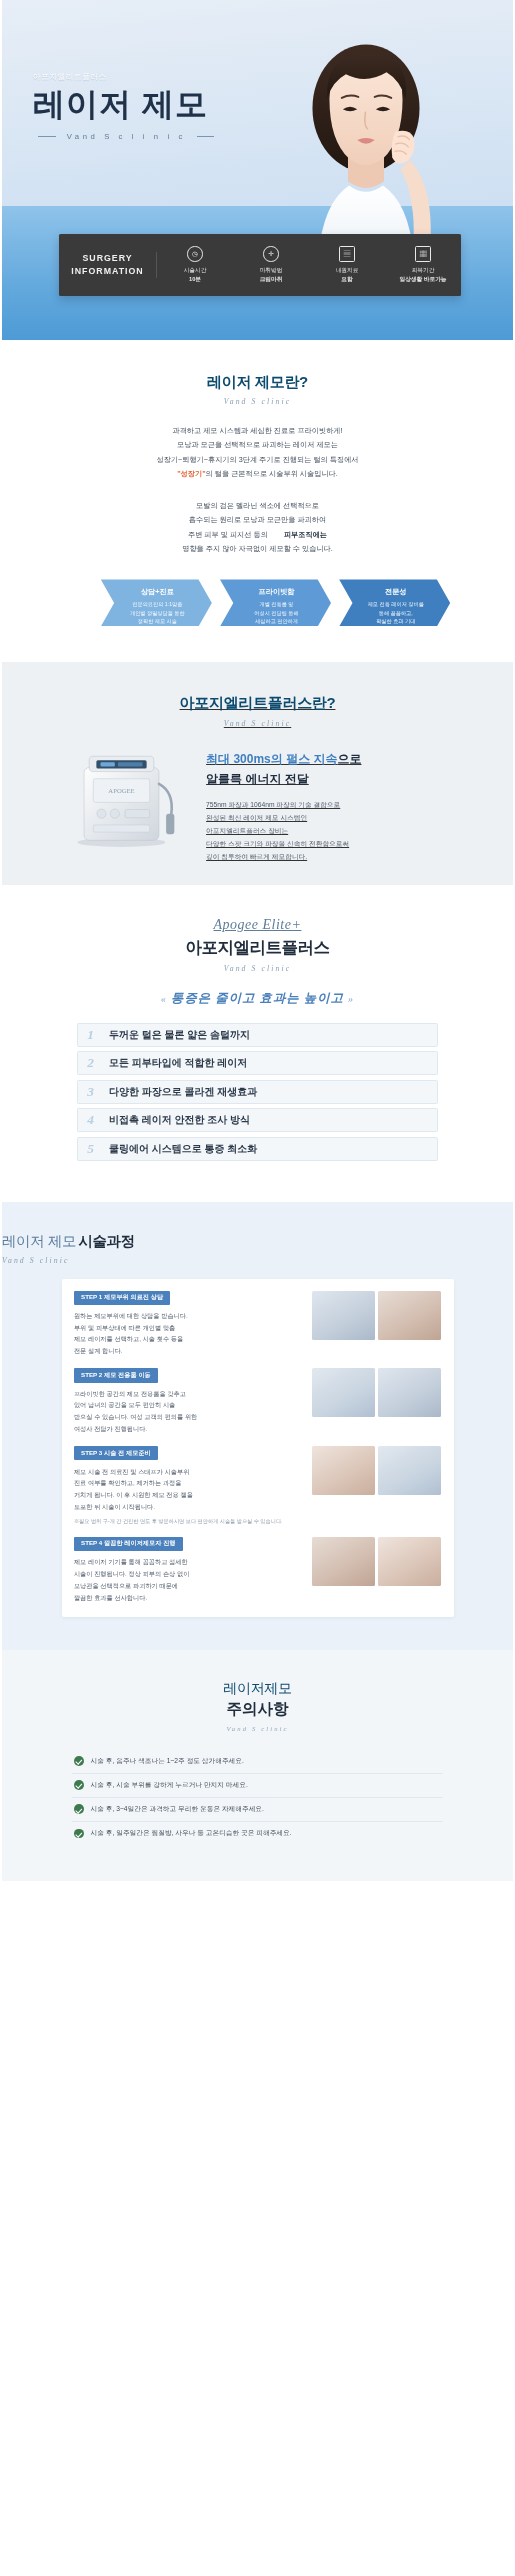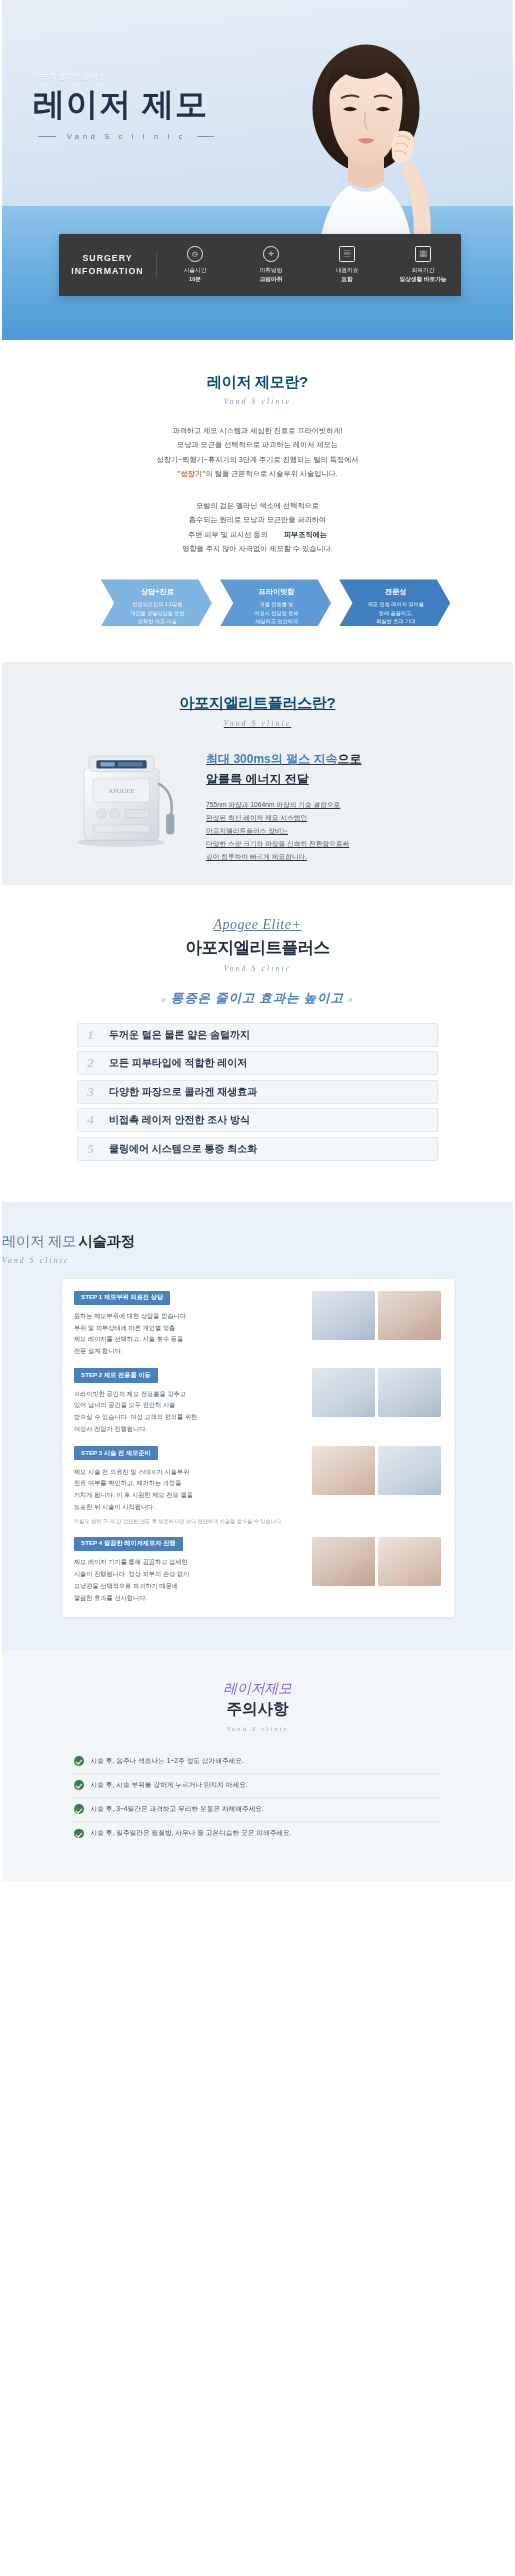--- a/index.html
+++ b/index.html
@@ -162,21 +162,21 @@
     display:inline-block; background:#4a80bb; color:#fff; font-size:6.2px; font-weight:bold;
     padding:2.6px 7.2px; border-radius:1px; margin-bottom:5.2px;
   }
   .step-txt { font-size:6.2px; line-height:1.9; color:#4a5766; }
   .step-note { margin-top:4.1px; font-size:5.2px; color:#8b98a6; line-height:1.7; }
   .step-photos { width:129px; flex:none; display:flex; gap:3.1px; }
   .photo { flex:1; height:49px; border-radius:1.5px; overflow:hidden; position:relative; }
 
   
   .sec-note { background:#f3f6f9; padding:30px 0 36px; text-align:center; }
-  .note-t1 { font-size:14px; color:#8b5cf6; letter-spacing:-0.3px;font-style:italic; }
+  .note-t1 { font-size:14px; color:#0c4a6e; letter-spacing:-0.3px; }
   .note-t2 { font-size:15.5px; font-weight:bold; color:#1f2d3d; margin-top:1px; }
   .note-brand { margin-top:5.2px; font-size:6.7px; letter-spacing:2.1px; color:#93a8bc;
     font-family:"Liberation Serif", serif; font-style:italic; }
   .note-list { width:371px; margin:17.5px auto 0; text-align:left; }
   .note-item { display:flex; align-items:center; padding:6.7px 2.1px; border-bottom:0.5px solid #e1e8ef; }
   .note-item:last-child { border-bottom:none; }
   .chk {
     width:9.8px; height:9.8px; border-radius:50%; background:#3f7a4f; flex:none;
     margin-right:6.7px; position:relative;
   }

